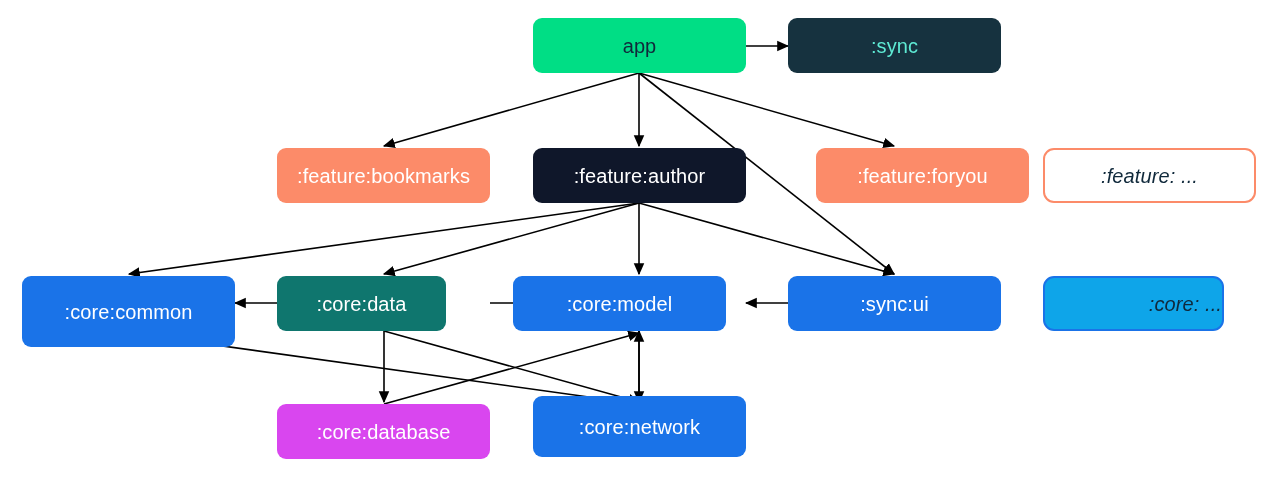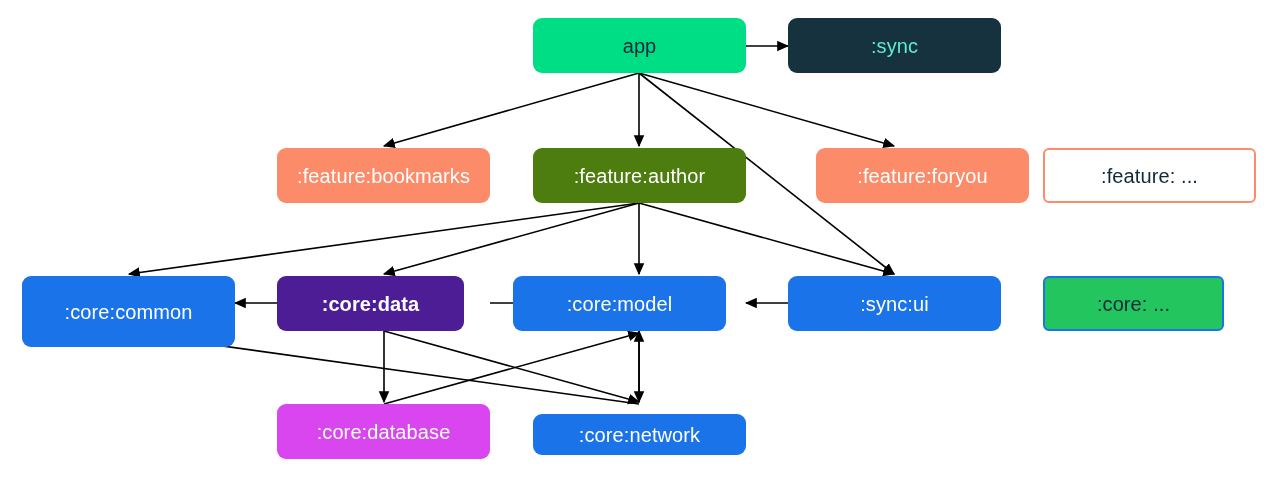--- a/index.html
+++ b/index.html
@@ -38,24 +38,25 @@
     font-size: 20px;
     line-height: 1.2;
     letter-spacing: 0.1px;
     text-align: center;
     white-space: nowrap;
     color: #ffffff;
     z-index: 2;
   }
   .node.legend {
     background: #ffffff;
-    border-radius: 6px;
+    border-radius: 11px;
     border-width: 2px;
     border-style: solid;
     color: #10293b;
+    font-style: italic;
   }
   .node-label {
     display: block;
   }
 </style>
 </head>
 <body>
 
 <div id="graph-root">
 
@@ -90,45 +91,45 @@
   <div id="node-group">
       <div class="node" style="left: 533px; top: 18px; width: 213px; height: 55px; background: rgb(0, 222, 133); color: rgb(16, 41, 59);">
         <span class="node-label">app</span>
       </div>
       <div class="node" style="left: 788px; top: 18px; width: 213px; height: 55px; background: rgb(22, 50, 63); color: #5eead4;">
         <span class="node-label">:sync</span>
       </div>
       <div class="node" style="left: 277px; top: 148px; width: 213px; height: 55px; background: rgb(252, 139, 105); color: rgb(255, 255, 255);">
         <span class="node-label">:feature:bookmarks</span>
       </div>
-      <div class="node" style="left: 533px; top: 148px; width: 213px; height: 55px; background: #4d7c0f; color: rgb(255, 255, 255);">
+      <div class="node" style="left: 533px; top: 148px; width: 213px; height: 55px; background: #0f172a; color: rgb(255, 255, 255);">
         <span class="node-label">:feature:author</span>
       </div>
       <div class="node" style="left: 788px; top: 148px; width: 213px; height: 55px; background: rgb(252, 139, 105); color: rgb(255, 255, 255); margin-left: 28px;">
         <span class="node-label">:feature:foryou</span>
       </div>
       <div class="node legend" style="left: 1043px; top: 148px; width: 213px; height: 55px; background: rgb(255, 255, 255); border-color: rgb(252, 139, 105); color: rgb(16, 41, 59);">
         <span class="node-label">:feature: ...</span>
       </div>
       <div class="node" style="left: 22px; top: 276px; width: 213px; height: 71px; background: rgb(26, 115, 232); color: rgb(255, 255, 255);">
         <span class="node-label">:core:common</span>
       </div>
-      <div class="node" style="left: 277px; top: 276px; width: 187px; height: 55px; background: #4c1d95; color: rgb(255, 255, 255); font-weight: bold;">
+      <div class="node" style="left: 277px; top: 276px; width: 169px; height: 55px; background: #0f766e; color: rgb(255, 255, 255);">
         <span class="node-label">:core:data</span>
       </div>
       <div class="node" style="left: 513px; top: 276px; width: 213px; height: 55px; background: rgb(26, 115, 232); color: rgb(255, 255, 255);">
         <span class="node-label">:core:model</span>
       </div>
       <div class="node" style="left: 788px; top: 276px; width: 213px; height: 55px; background: rgb(26, 115, 232); color: rgb(255, 255, 255);">
         <span class="node-label">:sync:ui</span>
       </div>
-      <div class="node legend" style="left: 1043px; top: 276px; width: 181px; height: 55px; background: #22c55e; border-color: rgb(26, 115, 232); color: rgb(16, 41, 59);">
+      <div class="node legend" style="left: 1043px; top: 276px; width: 181px; height: 55px; background: #0ea5e9; border-color: rgb(26, 115, 232); color: rgb(16, 41, 59); justify-content: flex-end;">
         <span class="node-label">:core: ...</span>
       </div>
       <div class="node" style="left: 277px; top: 404px; width: 213px; height: 55px; background: #d946ef; color: rgb(255, 255, 255);">
         <span class="node-label">:core:database</span>
       </div>
-      <div class="node" style="left: 533px; top: 414px; width: 213px; height: 41px; background: rgb(26, 115, 232); color: rgb(255, 255, 255);">
+      <div class="node" style="left: 533px; top: 396px; width: 213px; height: 61px; background: rgb(26, 115, 232); color: rgb(255, 255, 255);">
         <span class="node-label">:core:network</span>
       </div>
     </div>
 
 </div>
 
 </body></html>

